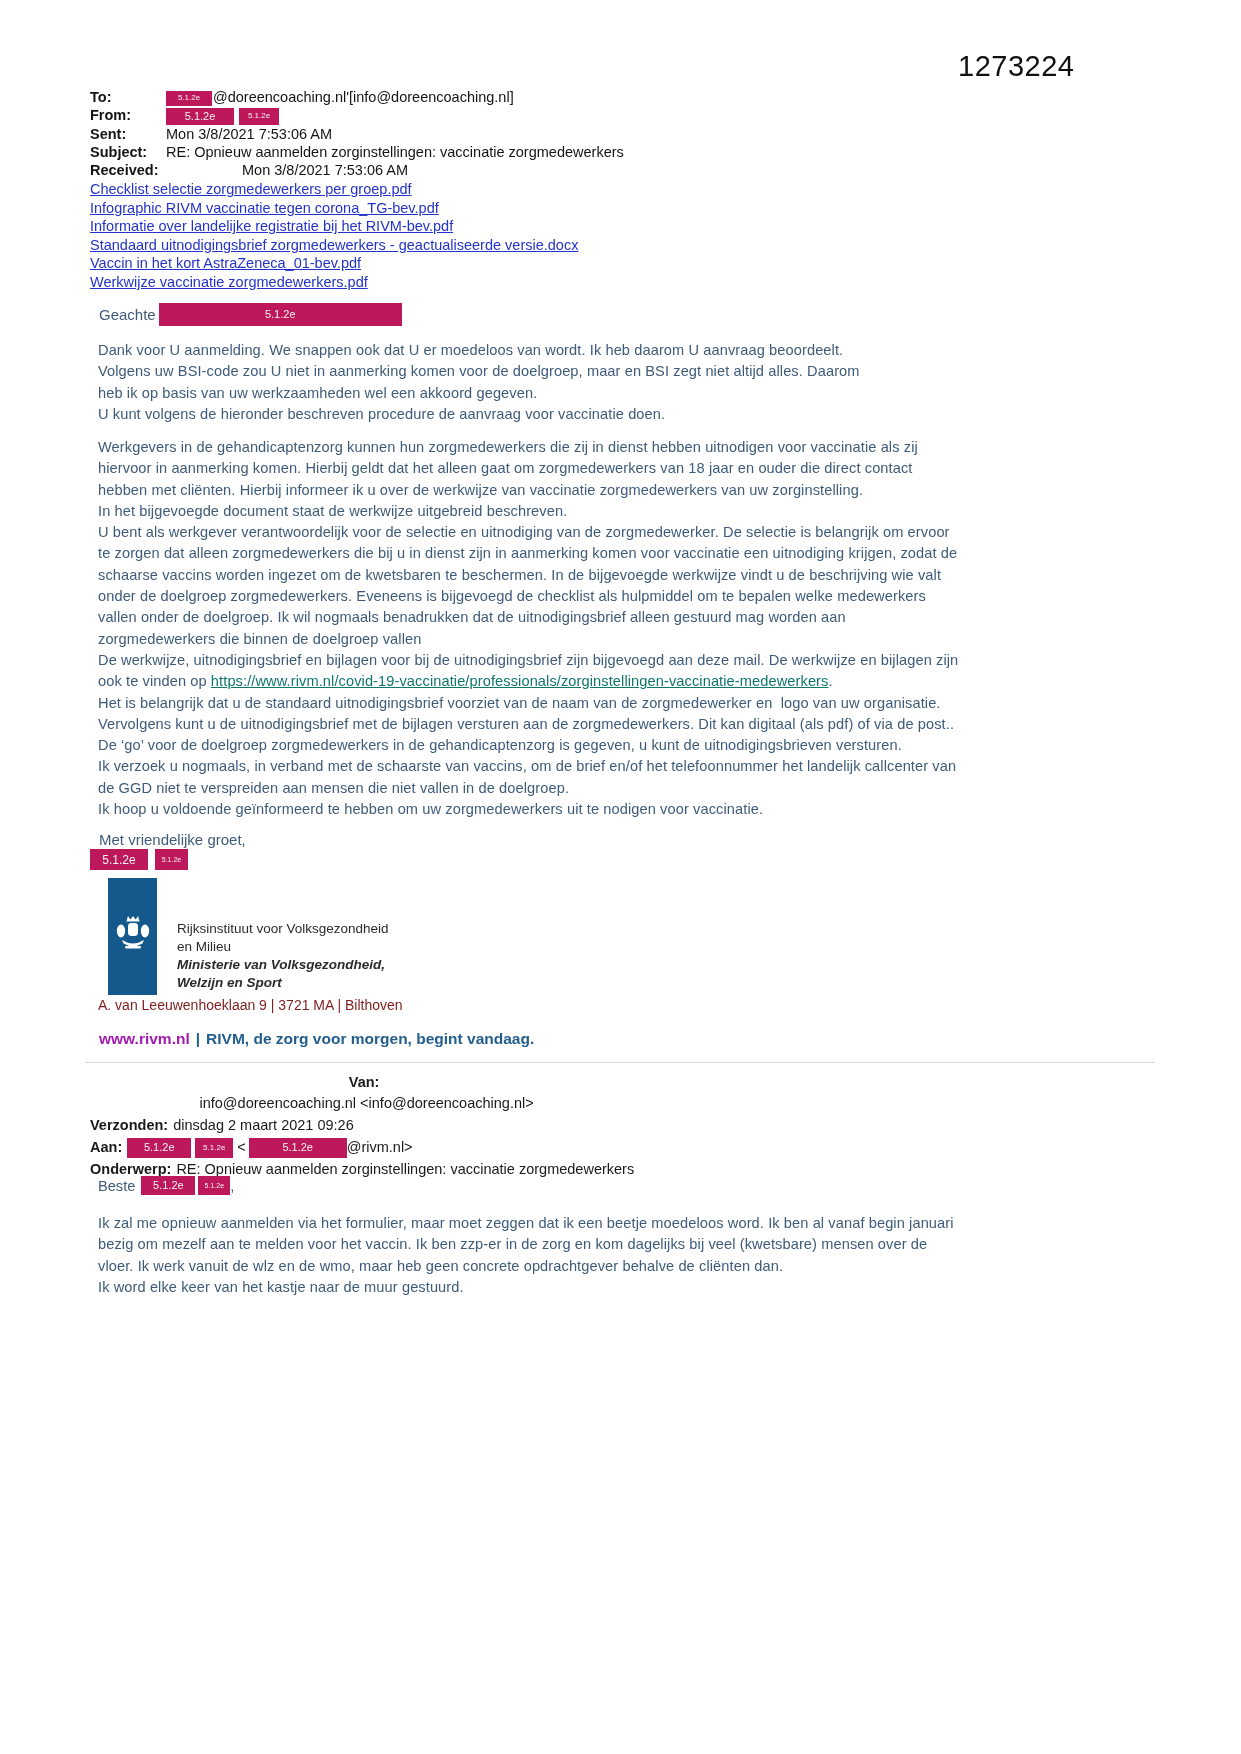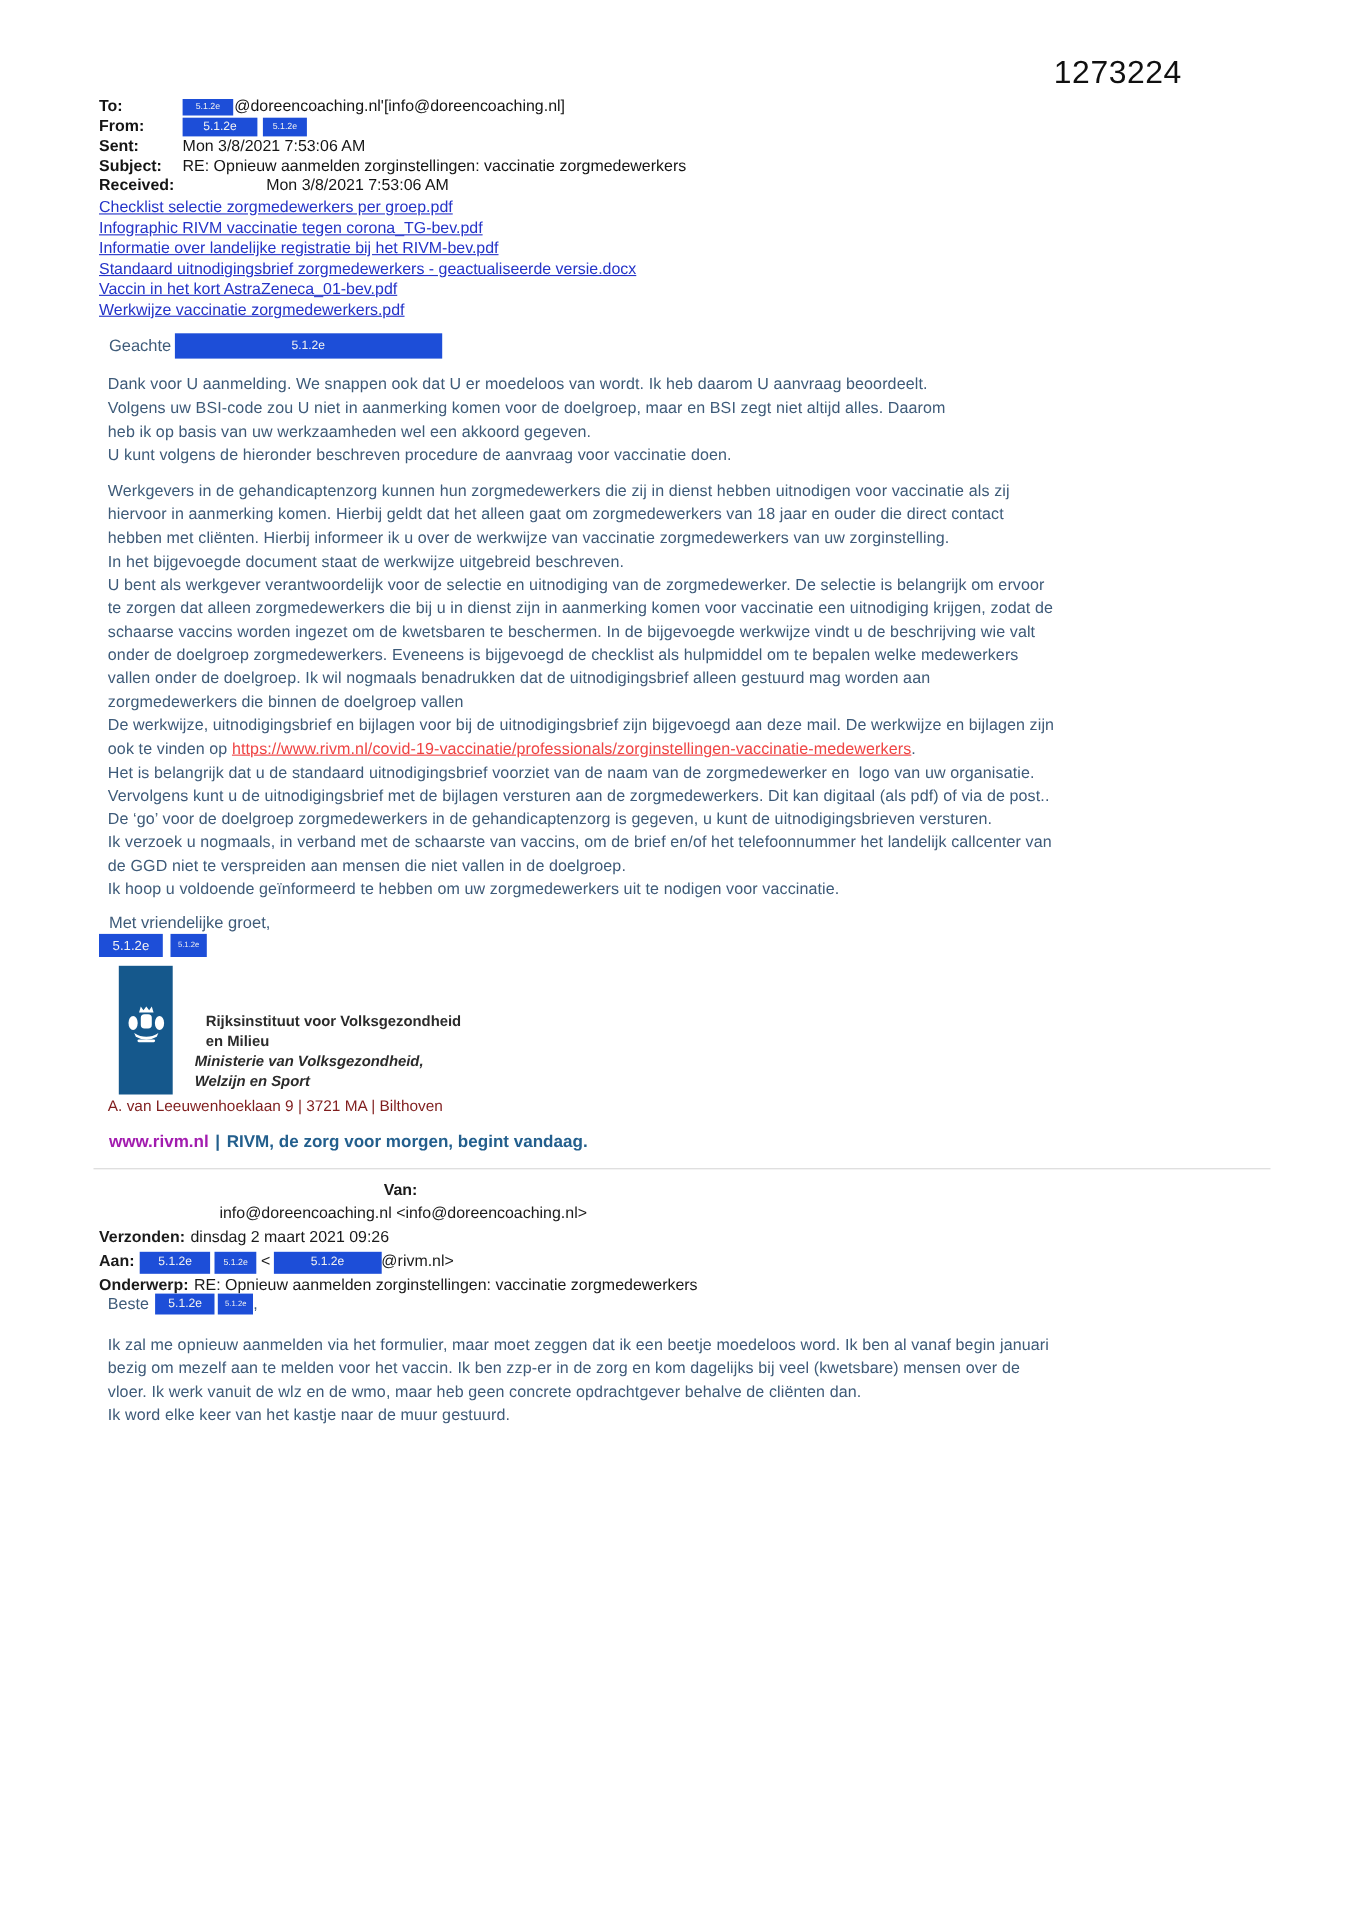--- a/index.html
+++ b/index.html
@@ -15,21 +15,21 @@
   
   .hdr { font-size:14.5px; color:#141414; }
   .hdr-row { display:flex; align-items:flex-start; line-height:18px; margin-bottom:0; }
   .hdr-label { width:76px; font-weight:bold; flex-shrink:0; }
   .hdr-value { white-space:nowrap; }
   .received-indent { padding-left:76px; }
 
   
   .redact {
     display:inline-flex; align-items:center; justify-content:center;
-    background:#1d4ed8; color:#f2f2f2; vertical-align:middle; line-height:1;
+    background:#be185d; color:#f2f2f2; vertical-align:middle; line-height:1;
   }
   .r-to     { width:46px; height:15px; font-size:8px;  margin-right:1px; }
   .r-from-1 { width:68px; height:17px; font-size:11px; margin-right:5px; }
   .r-from-2 { width:40px; height:17px; font-size:8px; }
   .r-geachte{ width:243px; height:23px; font-size:11px; margin-left:3px; }
   .r-sig-1  { width:58px; height:21px; font-size:12px; margin-right:7px; }
   .r-sig-2  { width:33px; height:21px; font-size:7px; }
   .r-aan-1  { width:64px; height:20px; font-size:11px; margin-right:4px; }
   .r-aan-2  { width:38px; height:20px; font-size:8px;  margin-right:4px; }
   .r-aan-3  { width:98px; height:20px; font-size:11px; }
@@ -40,30 +40,30 @@
   .attachments { font-size:14.5px; line-height:18.6px; }
   .attach-link { display:table; color:#2433c8; text-decoration:underline; cursor:pointer; }
 
   
   .greeting { font-size:15px; color:#3e5b79; display:flex; align-items:center; }
   .body-text {
     color:#3e5b79; font-size:14.6px; line-height:21.3px;
     white-space:pre-wrap; letter-spacing:0.1px;
   }
   .underlined { }
-  .inline-link { color:#ef4444; text-decoration:underline; cursor:pointer; }
+  .inline-link { color:#0f766e; text-decoration:underline; cursor:pointer; }
 
   
   .closing { font-size:15px; color:#3e5b79; }
   .logo-band {
     width:49px; height:117px; background:#15588c;
     display:flex; align-items:center; justify-content:center;
   }
   .logo-text { font-size:13.5px; line-height:18px; color:#2b2b2b; }
-  .logo-org { font-weight:bold;margin-left:10px; }
+  .logo-org { font-weight:normal; }
   .logo-ministry { font-weight:bold; font-style:italic; }
   .address-line { font-size:14px; color:#7f1d1d; }
   .tagline-line { font-size:15.5px; font-weight:bold; }
   .tagline-site { color:#a21caf; }
   .tagline-sep { color:#235f8d; padding:0 6px; }
   .tagline-text { color:#235f8d; }
 
   
   .divider { height:1px; background:#d8d8d8; }
   .quoted { font-size:14.5px; color:#1a1a1a; }

